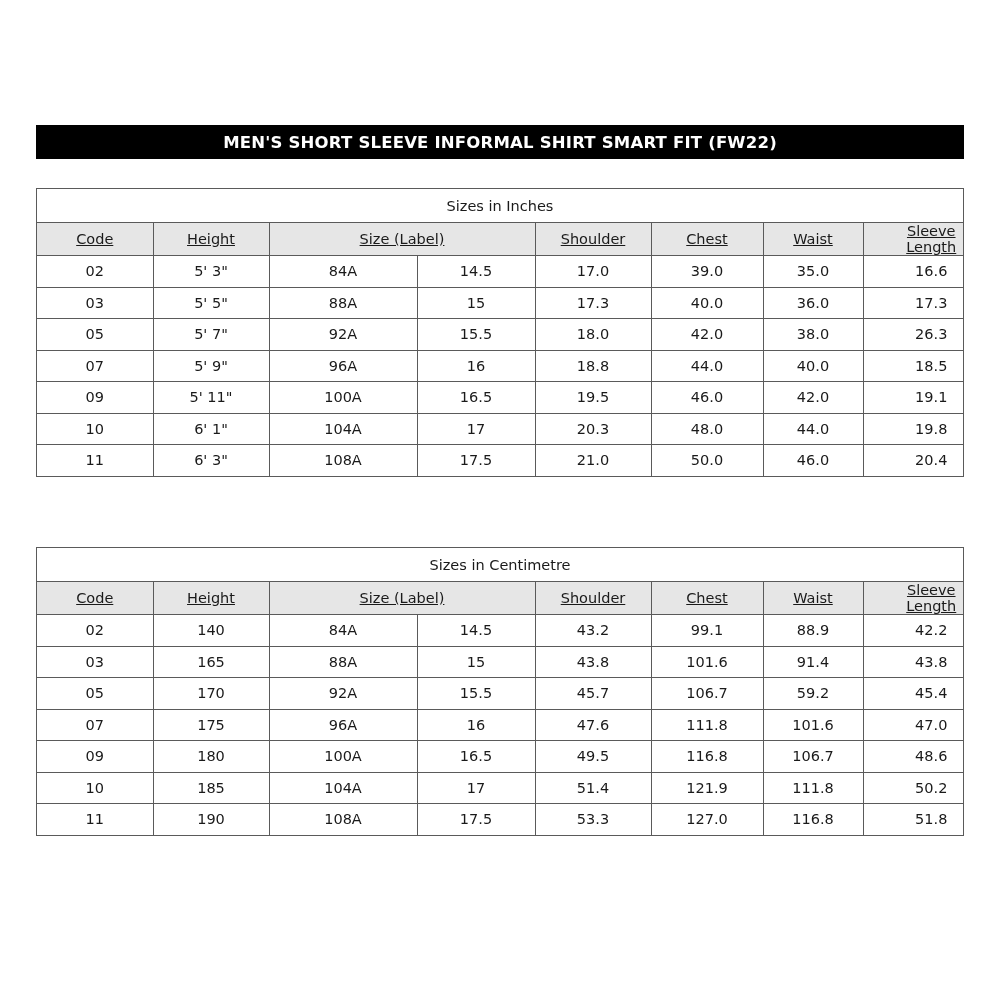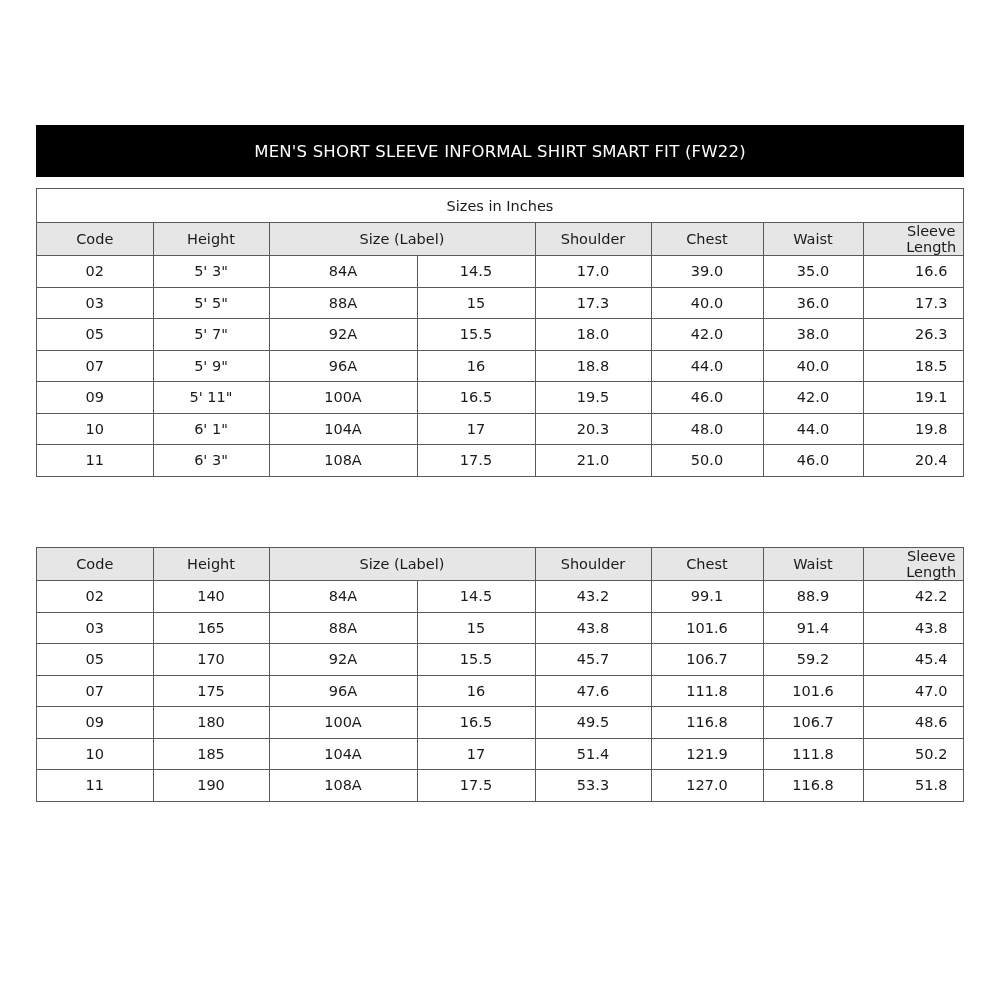--- a/index.html
+++ b/index.html
@@ -18,28 +18,28 @@
     position: relative;
     width: 1000px;
     height: 1000px;
     box-sizing: border-box;
   }
   .title-bar {
     position: absolute;
     left: 36px;
     top: 125px;
     width: 928px;
-    height: 52px;
+    height: 34px;
     background: #000000;
     color: #ffffff;
     display: flex;
     align-items: center;
     justify-content: center;
     font-size: 16.5px;
-    font-weight: normal;
+    font-weight: bold;
     letter-spacing: 0.2px;
   }
   .table-block {
     position: absolute;
     left: 36px;
     width: 928px;
     border: 1px solid #5a5a5a;
     box-sizing: border-box;
     background: #ffffff;
   }
@@ -67,20 +67,21 @@
     font-size: 14.5px;
     font-weight: normal;
     text-align: center;
     height: 30.5px;
     padding: 0;
     color: #1a1a1a;
     background: #ffffff;
   }
   thead th {
     background: #e6e6e6;
+    text-decoration: underline;
   }
   tr > :last-child {
     border-right: none;
     padding-left: 36px;
   }
   tbody tr:last-child > td {
     border-bottom: none;
   }
   
   col.c-code   { width: 116px; }
@@ -203,20 +204,21 @@
       <colgroup>
         <col class="c-code">
           <col class="c-height">
           <col class="c-size">
           <col class="c-collar">
         <col class="c-shoulder">
           <col class="c-chest">
           <col class="c-waist">
           <col class="c-sleeve">
       </colgroup>
+      <caption>Sizes in Centimetre</caption>
       <thead>
         <tr>
           <th>Code</th>
           <th>Height</th>
           <th colspan="2">Size (Label)</th>
           <th>Shoulder</th>
           <th>Chest</th>
           <th>Waist</th>
           <th>Sleeve Length</th>
         </tr>

